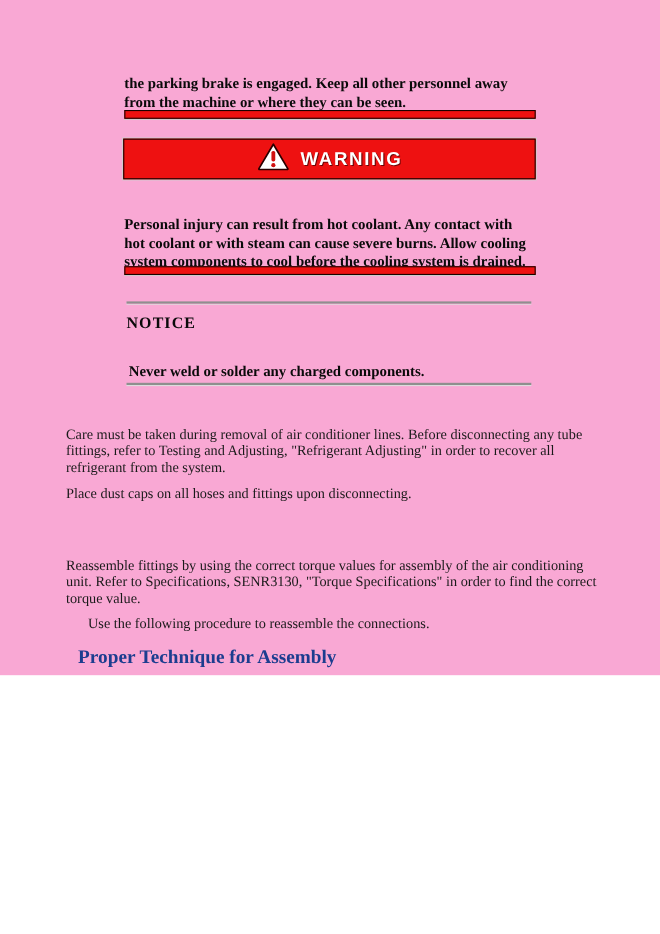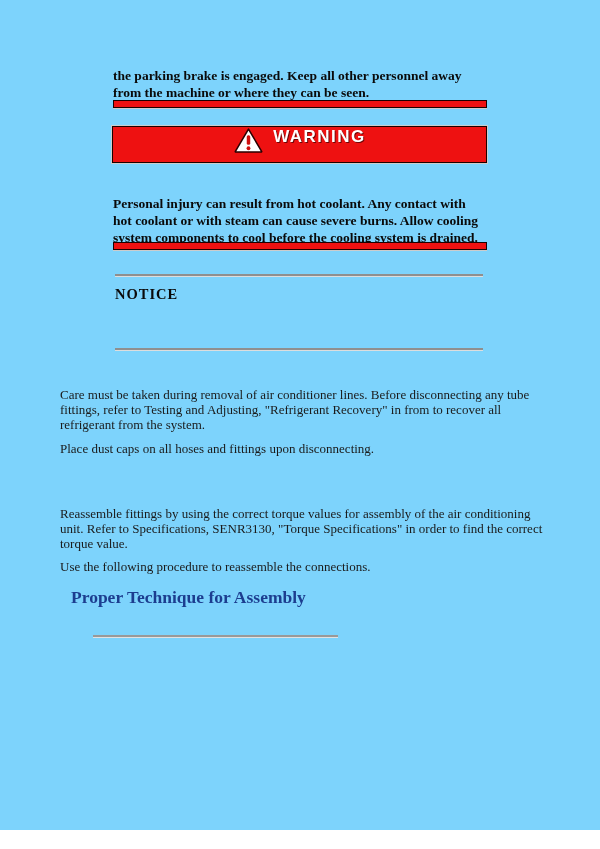--- a/index.html
+++ b/index.html
@@ -3,22 +3,22 @@
 <meta charset="utf-8">
 <style>
   html, body {
     margin: 0;
     padding: 0;
     background: #ffffff;
   }
   .page {
     position: relative;
     width: 600px;
-    height: 830px;
-    background: #7dd3fc;
+    height: 614px;
+    background: #f9a8d4;
     font-family: "Liberation Serif", "DejaVu Serif", serif;
     color: #111111;
     overflow: hidden;
   }
 
   
   .safety-text {
     position: absolute;
     left: 113px;
     width: 372px;
@@ -47,20 +47,21 @@
   .warning-banner {
     position: absolute;
     left: 112px;
     top: 126px;
     width: 373px;
     height: 35px;
     background: #ee1111;
     border: 1px solid #1c0000;
     box-shadow: 0 0 0 1px #cccccc;
     display: flex;
+    align-items: center;
     justify-content: center;
     gap: 9px;
   }
   .warning-label {
     font-family: "Liberation Sans", "DejaVu Sans", sans-serif;
     font-weight: bold;
     font-size: 17px;
     letter-spacing: 1.5px;
     color: #ffffff;
     text-shadow: 1px 1px 0 rgba(40,0,0,0.65);
@@ -105,21 +106,21 @@
     left: 60px;
     width: 483px;
     font-size: 13px;
     line-height: 15.2px;
     color: #1a1a1a;
   }
   .para-1 { top: 374px; }
   .para-2 { top: 428px; }
   .para-3 { top: 453px; }
   .para-4 { top: 493px; }
-  .para-5 { top: 546px; }
+  .para-5 { top: 546px; margin-left: 20px; }
 
   
   .section-heading {
     position: absolute;
     left: 59px;
     top: 575px;
     width: 480px;
     font-weight: bold;
     font-size: 17.5px;
     color: #1c3d8f;
@@ -158,24 +159,25 @@
   </div>
 
   <p class="safety-text warning-body">Personal injury can result from hot coolant. Any contact with hot coolant or with steam can cause severe burns. Allow cooling system components to cool before the cooling system is drained.</p>
 
   <div class="red-bar red-bar-bottom"></div>
 
   <div class="notice-rule notice-rule-top"></div>
 
   <div class="notice-title">NOTICE</div>
 
+  <p class="notice-body">Never weld or solder any charged components.</p>
 
   <div class="notice-rule notice-rule-bottom"></div>
 
-  <p class="body-para para-1">Care must be taken during removal of air conditioner lines. Before disconnecting any tube fittings, refer to Testing and Adjusting, "Refrigerant Recovery" in from to recover all refrigerant from the system.</p>
+  <p class="body-para para-1">Care must be taken during removal of air conditioner lines. Before disconnecting any tube fittings, refer to Testing and Adjusting, "Refrigerant Adjusting" in order to recover all refrigerant from the system.</p>
 
   <p class="body-para para-2">Place dust caps on all hoses and fittings upon disconnecting.</p>
 
 
   <p class="body-para para-4">Reassemble fittings by using the correct torque values for assembly of the air conditioning unit. Refer to Specifications, SENR3130, "Torque Specifications" in order to find the correct torque value.</p>
 
   <p class="body-para para-5">Use the following procedure to reassemble the connections.</p>
 
   <h1 class="section-heading">Proper Technique for Assembly</h1>
 

